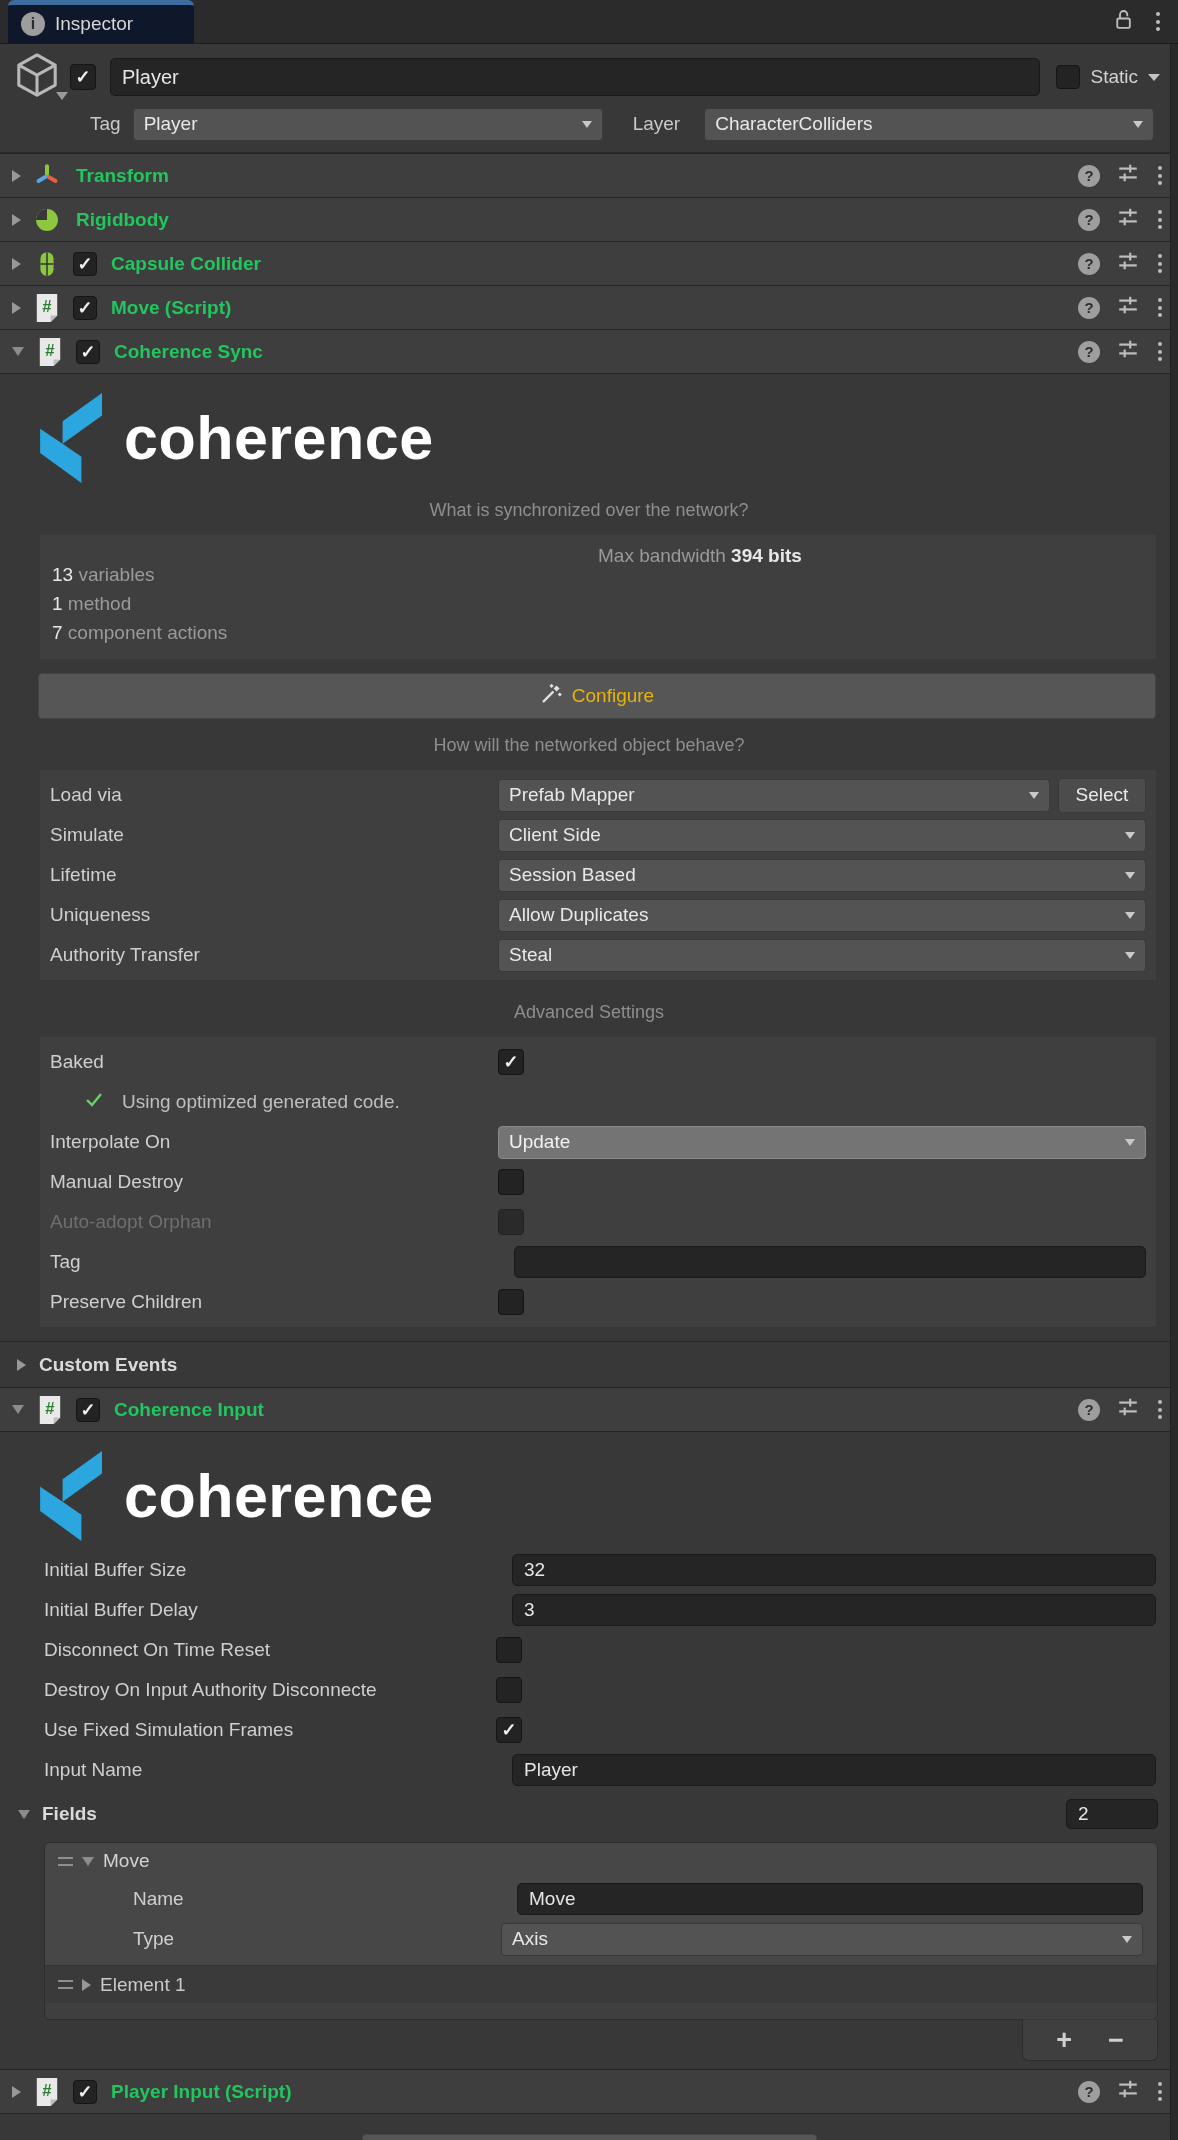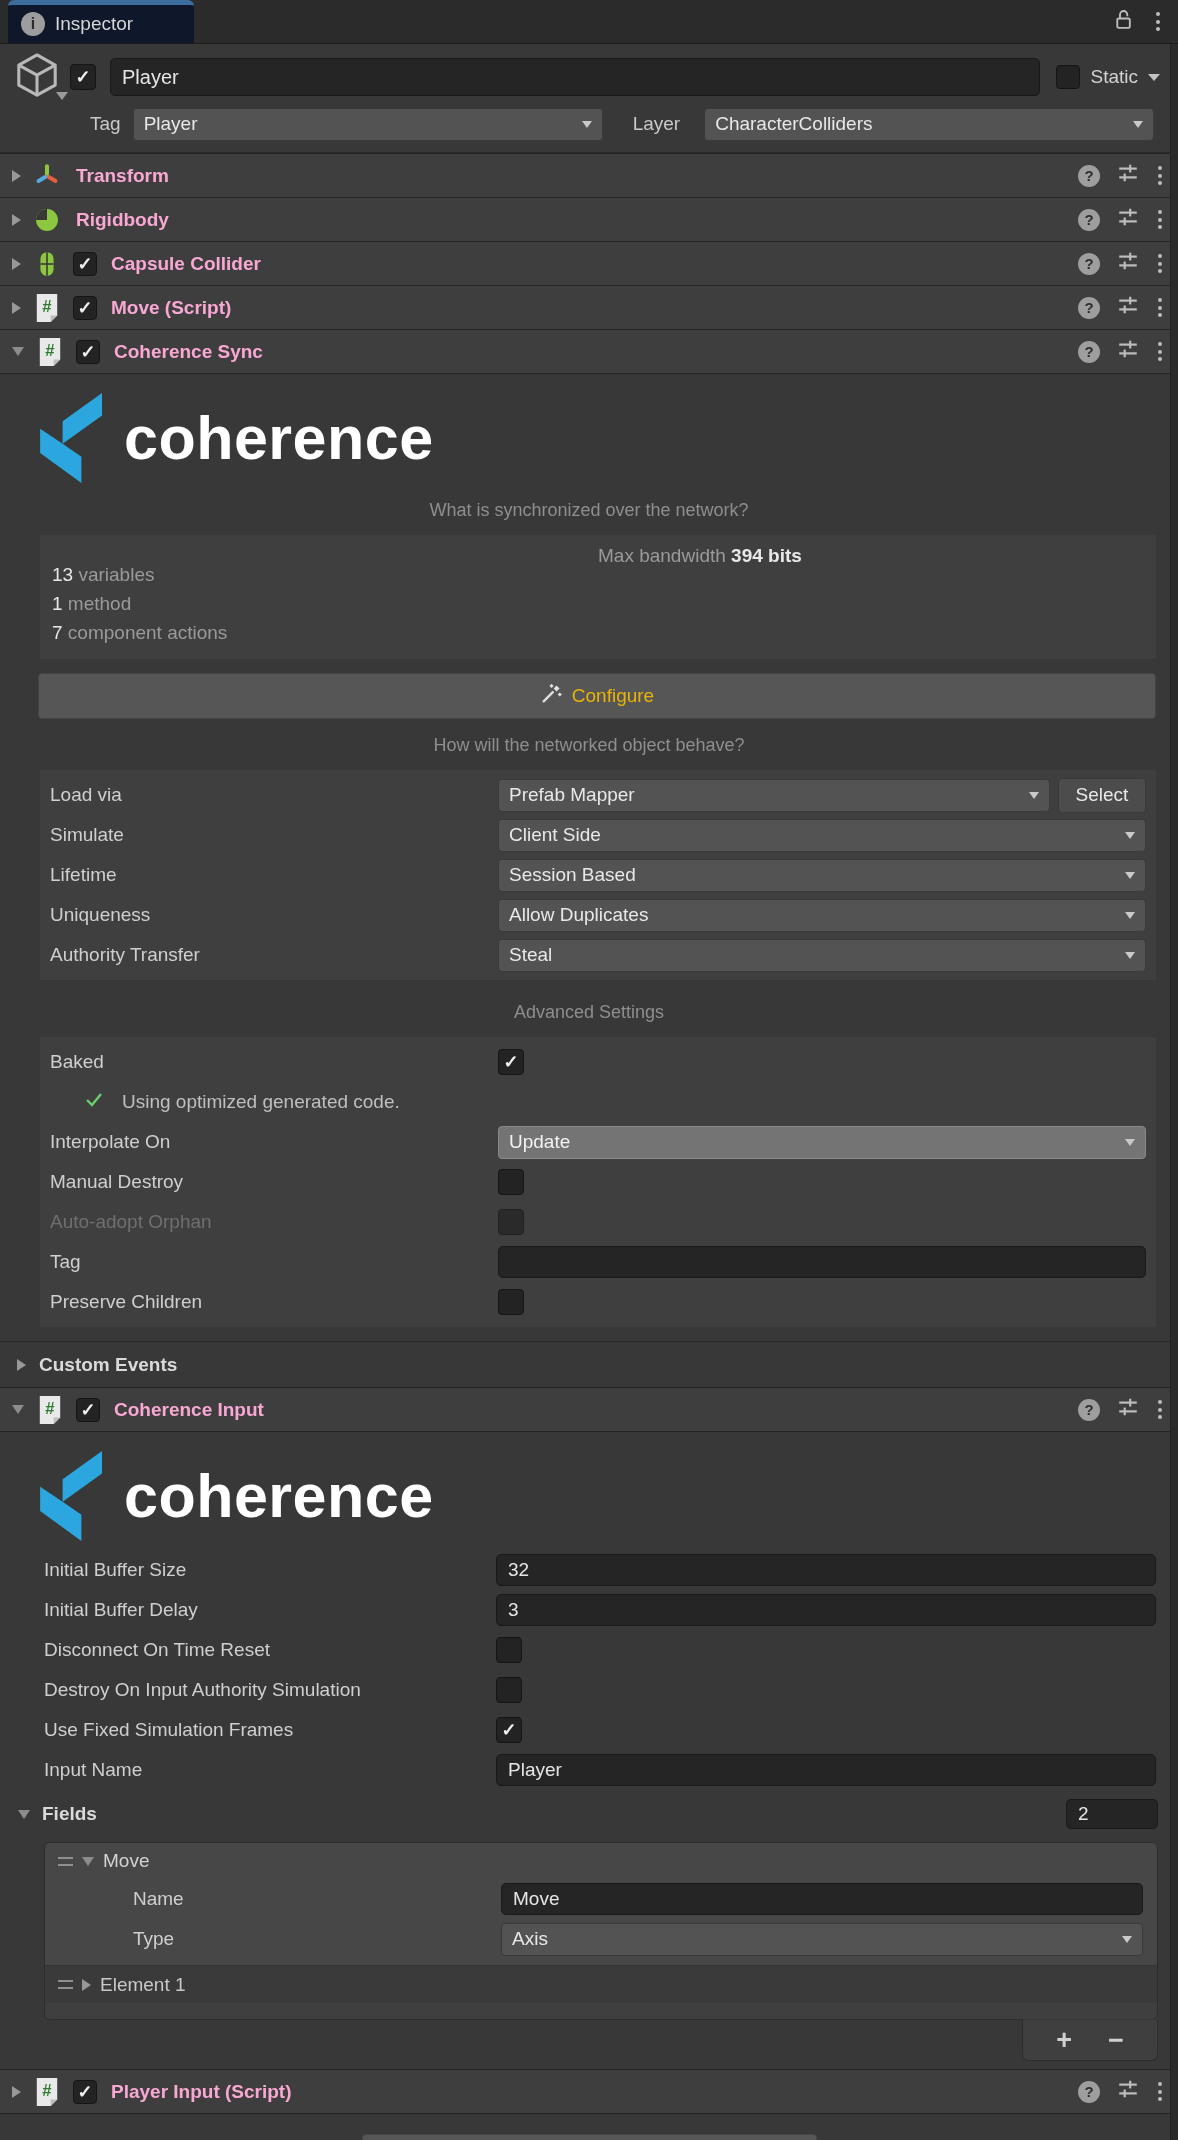--- a/index.html
+++ b/index.html
@@ -45,21 +45,21 @@
   .dd-tag { width:470px; }
   .dd-layer { flex:1; margin-left:12px; }
   .layer-label { margin-left:30px; }
 
   
   .comp-header { height:44px; background:#3e3e3e; border-top:1px solid #242424; display:flex;
                  align-items:center; padding:0 14px 0 12px; gap:11px; }
   .arrow-r { width:0; height:0; border-left:9px solid #989898; border-top:6px solid transparent; border-bottom:6px solid transparent; flex:none; }
   .arrow-d { width:0; height:0; border-top:9px solid #8c8c8c; border-left:6px solid transparent; border-right:6px solid transparent; flex:none; }
   .comp-icon { width:30px; height:30px; display:flex; align-items:center; justify-content:center; flex:none; }
-  .comp-title { font-weight:bold; color:#f9a8d4; margin-left:3px; white-space:nowrap; }
+  .comp-title { font-weight:bold; color:#22c55e; margin-left:3px; white-space:nowrap; }
   .comp-right { margin-left:auto; display:flex; align-items:center; gap:17px; }
   .help-icon { width:22px; height:22px; border-radius:50%; background:#9e9e9e; color:#2e2e2e;
                display:flex; align-items:center; justify-content:center; font-weight:bold; font-size:15px; }
   .help-icon::after { content:"?"; }
 
   
   .body-sec { background:#383838; border-top:1px solid #242424; }
   .logo { display:flex; align-items:center; gap:20px; padding:18px 0 0 40px; height:110px; }
   .logo-text { font-size:61px; font-weight:bold; color:#ffffff; letter-spacing:0.5px; }
   .center-note { text-align:center; color:#8e8e8e; font-size:18px; margin-top:16px; }
@@ -76,21 +76,21 @@
   .frow { display:flex; align-items:center; height:40px; padding:0 10px; }
   .flabel { width:448px; color:#cfcfcf; flex:none; white-space:nowrap; overflow:hidden; }
   .flabel.disabled { color:#6f6f6f; }
   .fvalue { flex:1; display:flex; align-items:center; gap:8px; min-width:0; }
   .dd-grow { flex:1; }
   .dd-hover { background:#747474; border-color:#8a8a8a; color:#f2f2f2; }
   .select-btn { width:88px; height:35px; background:#4c4c4c; border:1px solid #3a3a3a; border-radius:4px;
                 color:#e9e9e9; display:flex; align-items:center; justify-content:center; flex:none; }
   .advanced { text-align:center; color:#8e8e8e; font-size:18px; margin-top:22px; }
   .note-row { height:40px; display:flex; align-items:center; gap:18px; padding-left:44px; color:#bfbfbf; }
-  .tf-grow { flex:1; }
+  .tf-grow { flex:1;margin-left:16px; }
 
   .foldout-row { height:46px; display:flex; align-items:center; gap:13px; padding-left:17px;
                  background:#383838; border-top:1px solid #292929; }
   .foldout-title { font-weight:bold; color:#dadada; }
 
   .irow { display:flex; align-items:center; height:40px; padding:0 22px 0 44px; }
   .ilabel { width:452px; color:#cfcfcf; flex:none; white-space:nowrap; overflow:hidden; }
   .fields-row { display:flex; align-items:center; gap:12px; height:40px; padding:0 20px 0 18px; margin-top:4px; }
   .fields-count { width:92px; height:30px; margin-left:auto; }
 
@@ -499,21 +499,21 @@
     </div>
     <div class="irow">
       <span class="ilabel">Initial Buffer Delay</span>
       <input class="textfield tf-grow" value="3" style="">
     </div>
     <div class="irow">
       <span class="ilabel">Disconnect On Time Reset</span>
       <span class="checkbox"></span>
     </div>
     <div class="irow">
-      <span class="ilabel">Destroy On Input Authority Simulation</span>
+      <span class="ilabel">Destroy On Input Authority Disconnecte</span>
       <span class="checkbox"></span>
     </div>
     <div class="irow">
       <span class="ilabel">Use Fixed Simulation Frames</span>
       <span class="checkbox checked"></span>
     </div>
     <div class="irow">
       <span class="ilabel">Input Name</span>
       <input class="textfield tf-grow" value="Player" style="">
     </div>

